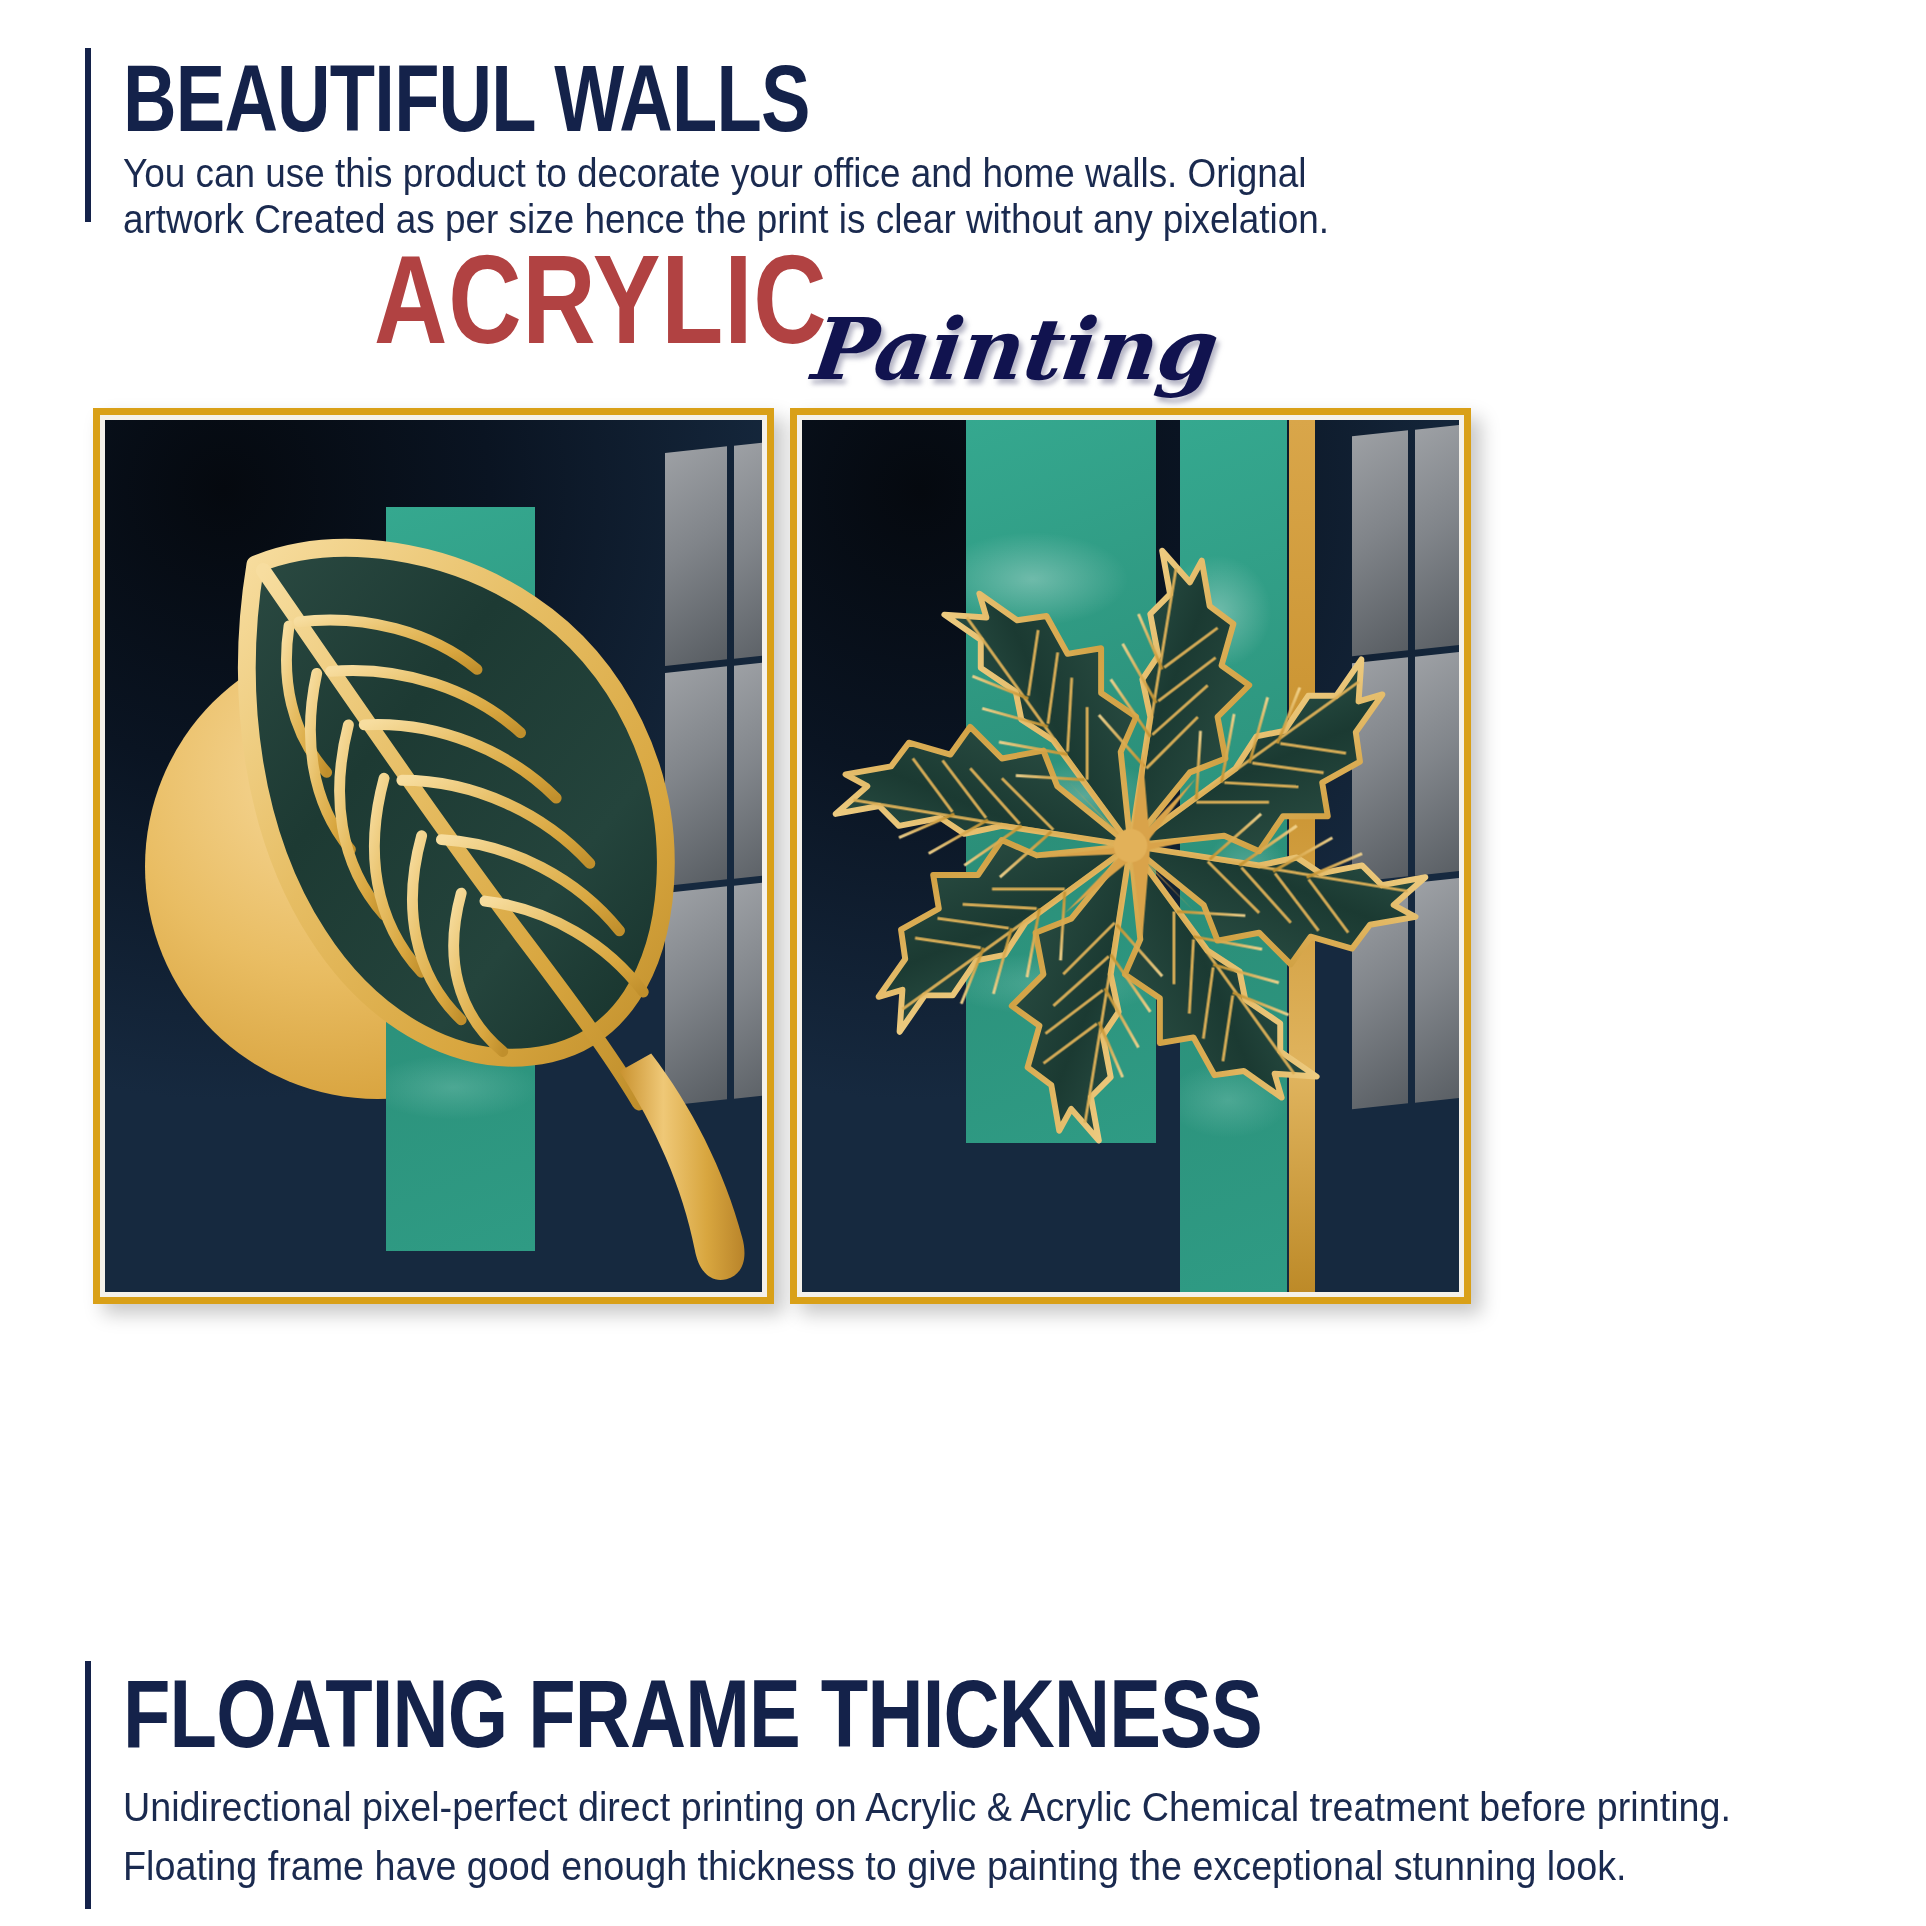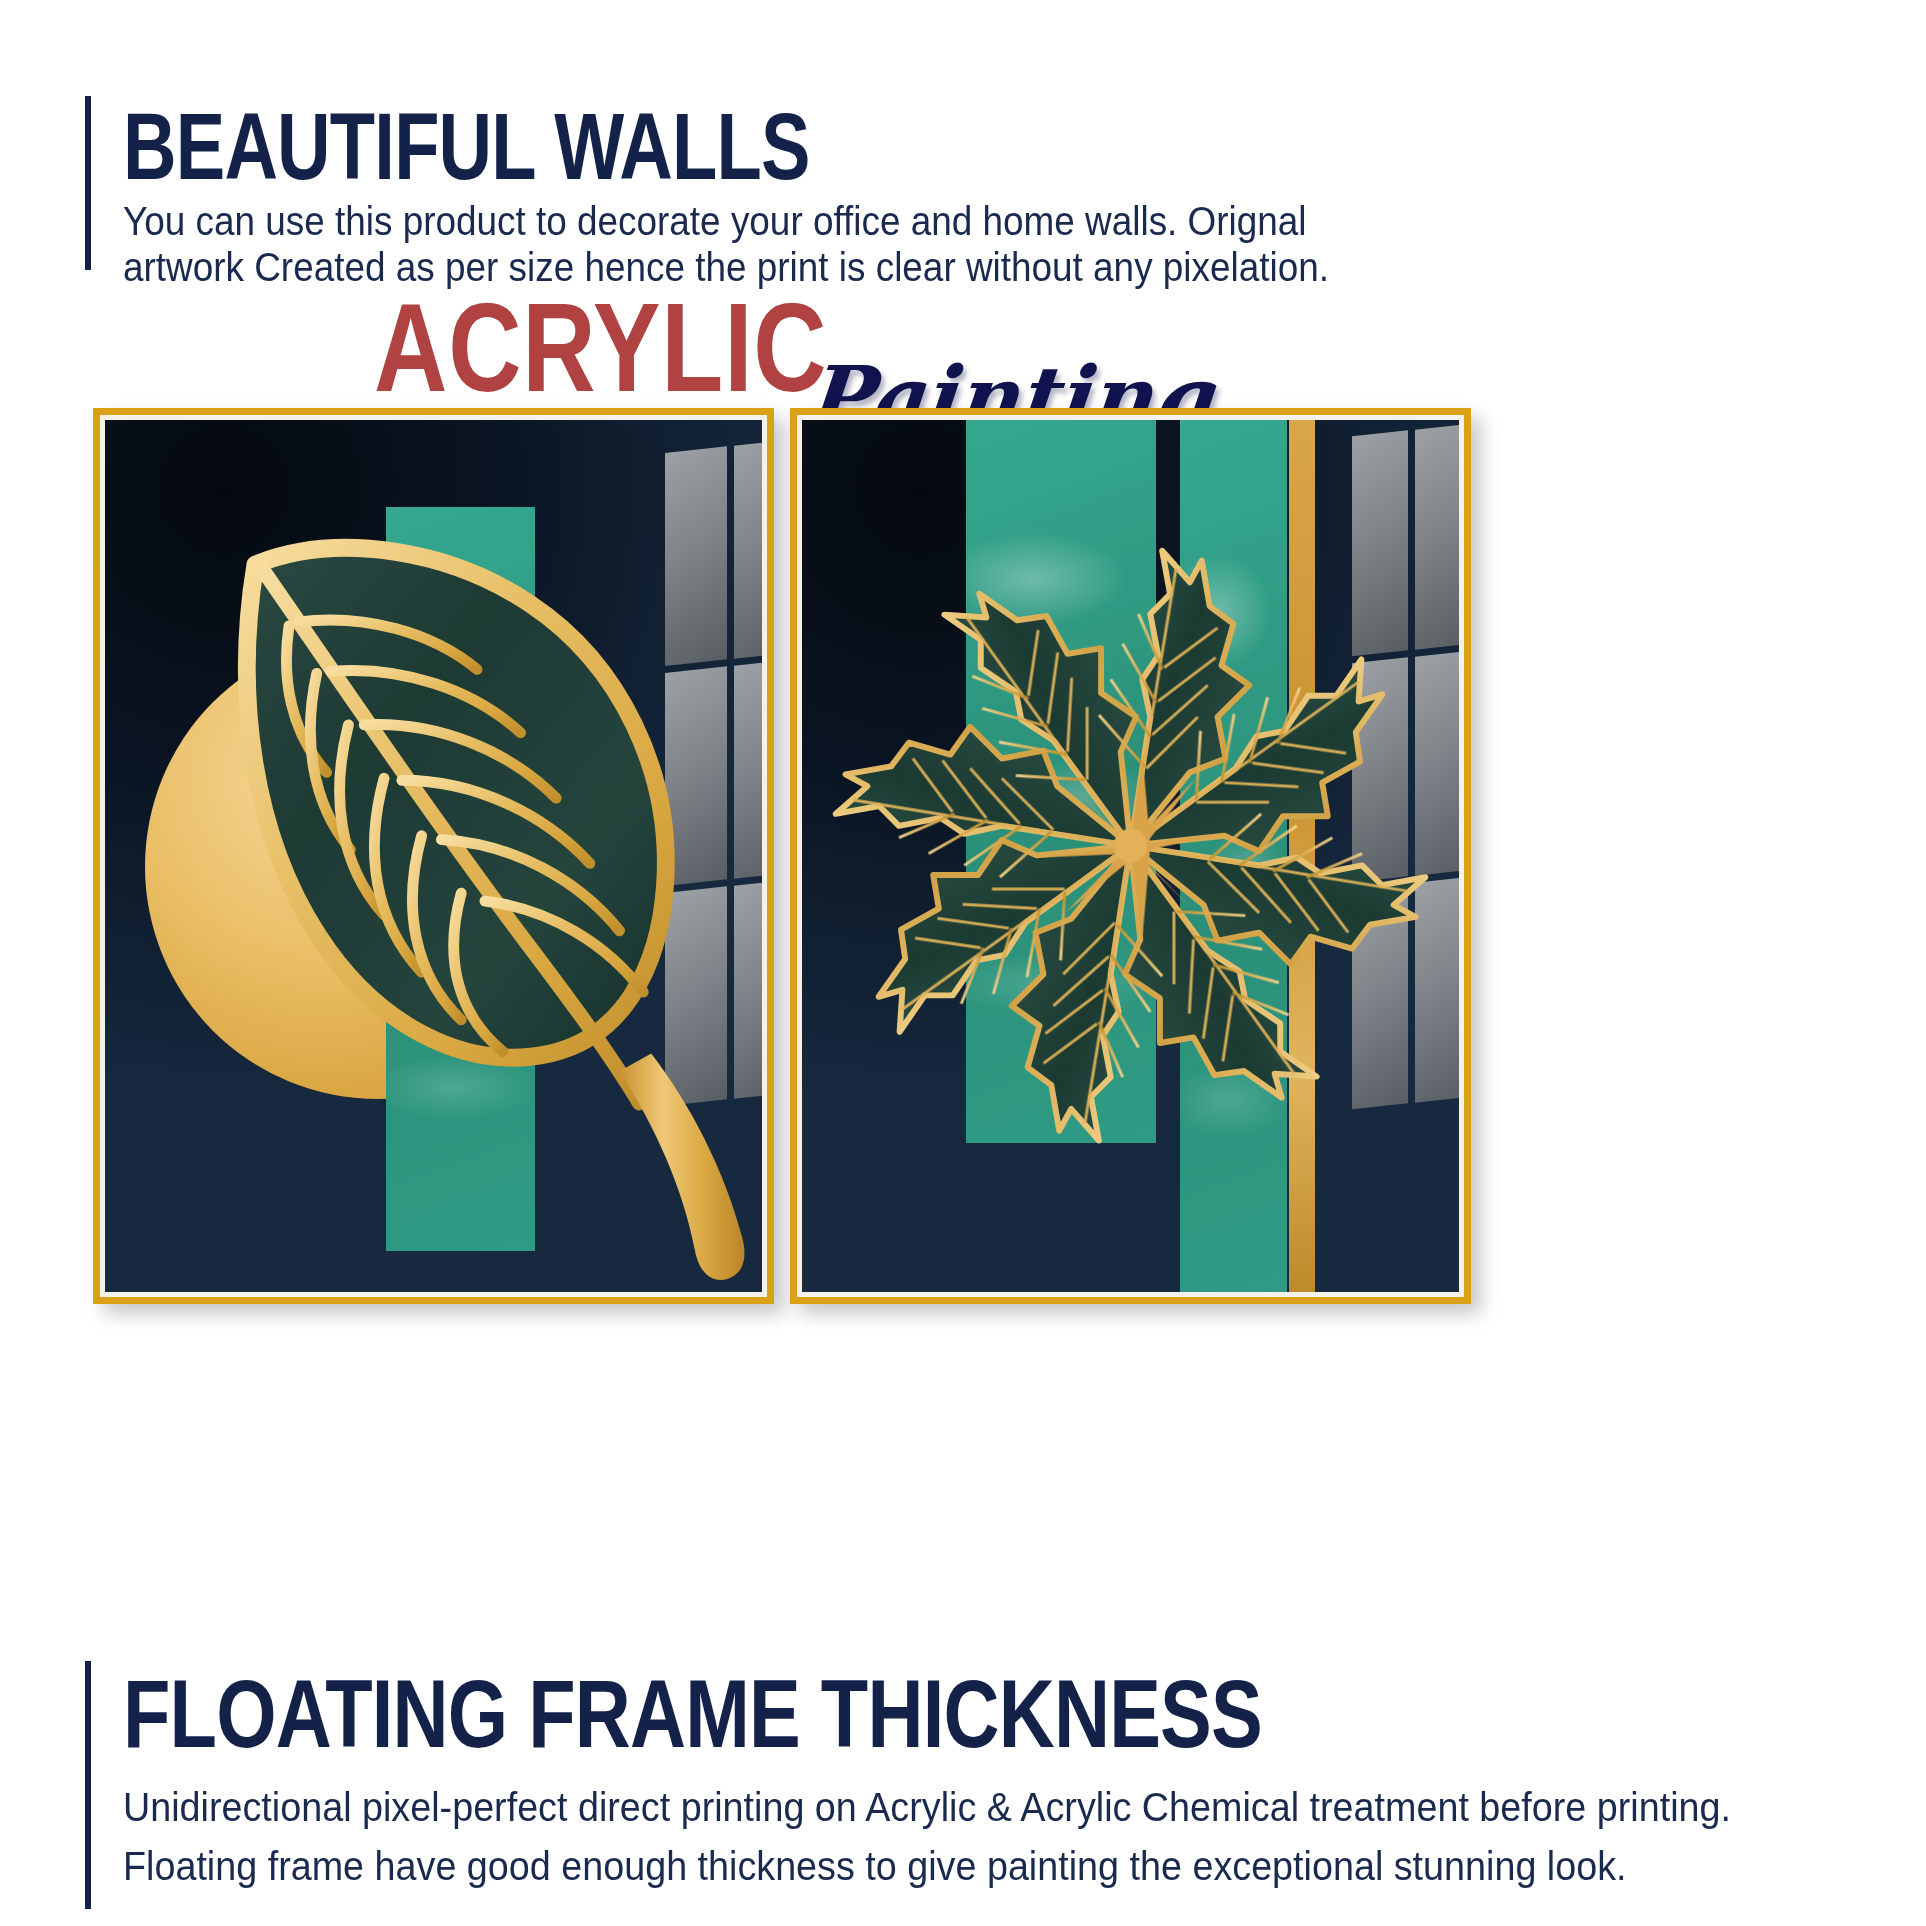--- a/index.html
+++ b/index.html
@@ -1,20 +1,20 @@
 <!DOCTYPE html>
 <html><head>
 <meta charset="utf-8">
 <style>
   * { margin:0; padding:0; box-sizing:border-box; }
   html,body { width:1927px; height:1927px; background:#ffffff; }
   body { font-family:"Liberation Sans", sans-serif; overflow:hidden; position:relative; }
 
   
-  #top-section{ position:absolute; left:0; top:0; width:1927px; height:396px;margin-top:48px; }
+  #top-section{ position:absolute; left:0; top:0; width:1927px; height:396px; }
 
   .rule{ position:absolute; background:#14224a; width:6px; }
   #top-rule{ left:85px; top:48px; height:174px; }
   #bottom-rule{ left:85px; top:1661px; height:248px; }
 
   #headline-top{
     position:absolute; left:123px; top:51px;
     font-family:"Liberation Sans Narrow","Liberation Sans",sans-serif;
     font-weight:bold; font-size:95px; line-height:95px;
     letter-spacing:-1px; color:#14224a;

